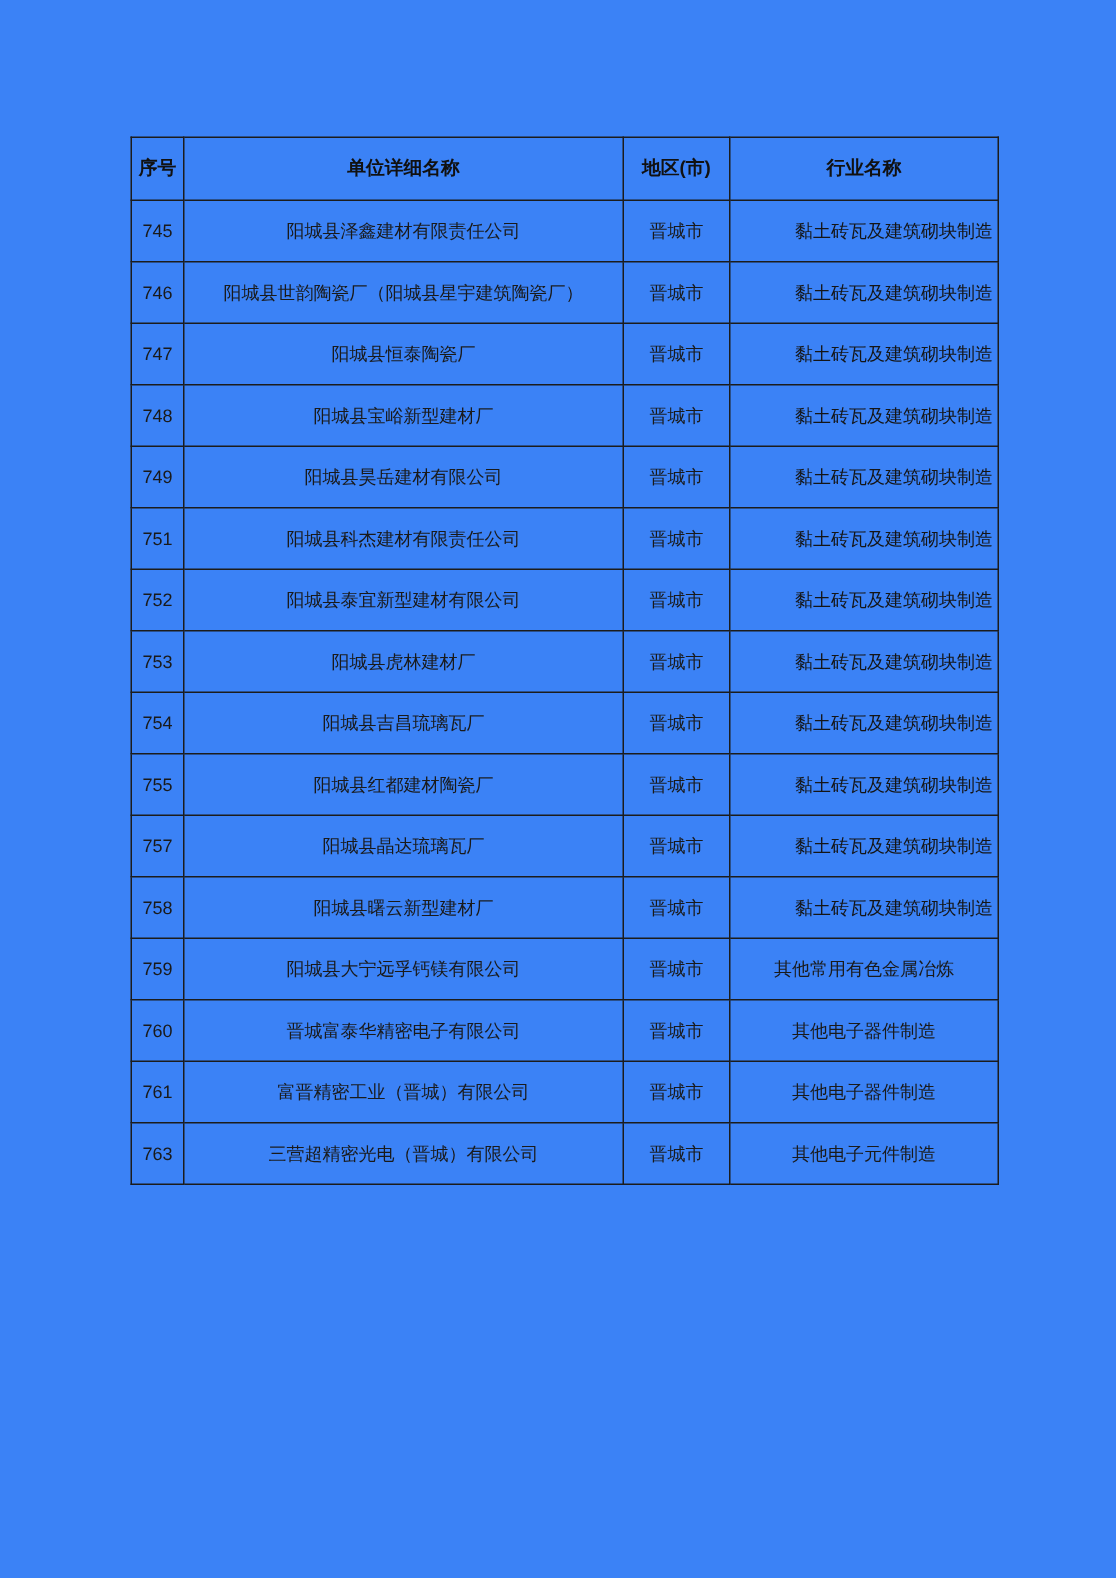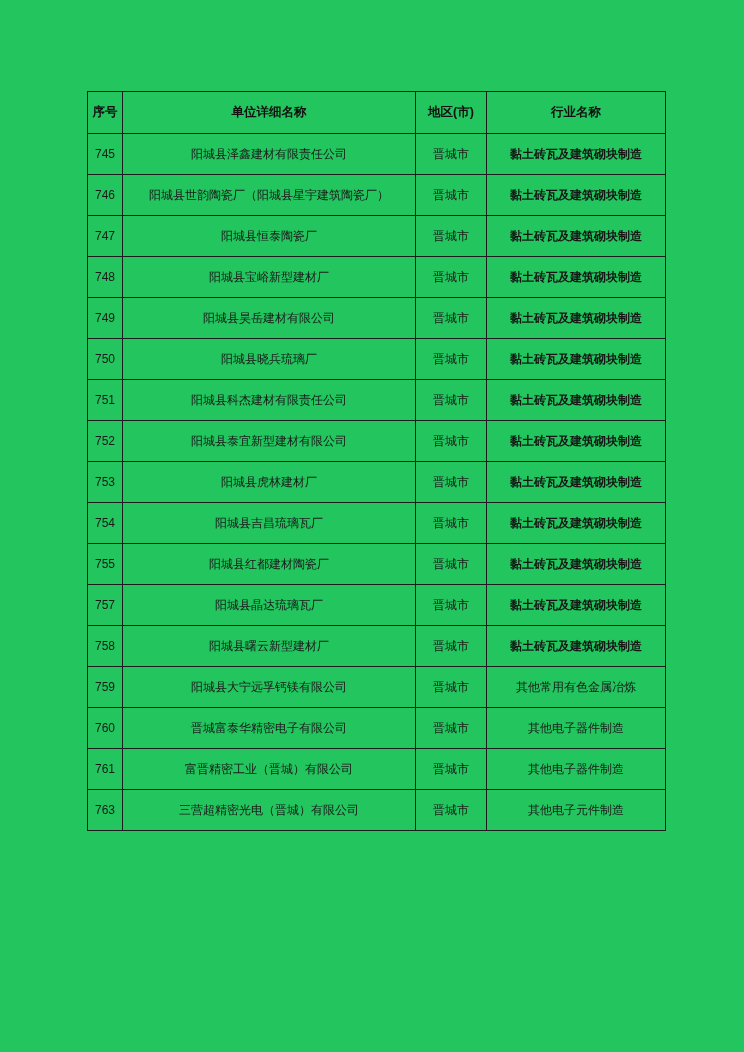--- a/index.html
+++ b/index.html
@@ -6,21 +6,21 @@
   html, body {
     width: 744px; height: 1052px;
     background: #ffffff;
     font-family: "Liberation Sans", "DejaVu Sans", sans-serif;
     color: #1a1a1a;
     overflow: hidden;
   }
   .page {
     position: relative;
     width: 744px; height: 1052px;
-    background: #22c55e;
+    background: #3b82f6;
   }
   .doc-table {
     position: absolute;
     left: 87px; top: 91px;
     width: 578px;
     border-collapse: collapse;
     table-layout: fixed;
   }
   .doc-table col.col-seq  { width: 35px; }
   .doc-table col.col-name { width: 293px; }
@@ -36,21 +36,21 @@
     overflow: hidden;
     white-space: nowrap;
   }
   .doc-table tr.hdr th {
     height: 42px;
     font-weight: bold;
     font-size: 12.5px;
     color: #111111;
   }
   .doc-table tr.row td { height: 41px; }
-  .doc-table td.emph { font-weight: 700; color: #151515; }
+  .doc-table td.emph { font-weight: 400; color: #151515; text-align: right; }
 </style>
 </head>
 <body>
 
 <div class="page">
   <table class="doc-table">
     <colgroup>
       <col class="col-seq">
         <col class="col-name">
         <col class="col-city">
@@ -83,26 +83,20 @@
     </tr>
     <tr class="row">
       <td>748</td>
       <td>阳城县宝峪新型建材厂</td>
       <td>晋城市</td>
       <td class="emph">黏土砖瓦及建筑砌块制造</td>
     </tr>
     <tr class="row">
       <td>749</td>
       <td>阳城县昊岳建材有限公司</td>
-      <td>晋城市</td>
-      <td class="emph">黏土砖瓦及建筑砌块制造</td>
-    </tr>
-    <tr class="row">
-      <td>750</td>
-      <td>阳城县晓兵琉璃厂</td>
       <td>晋城市</td>
       <td class="emph">黏土砖瓦及建筑砌块制造</td>
     </tr>
     <tr class="row">
       <td>751</td>
       <td>阳城县科杰建材有限责任公司</td>
       <td>晋城市</td>
       <td class="emph">黏土砖瓦及建筑砌块制造</td>
     </tr>
     <tr class="row">

